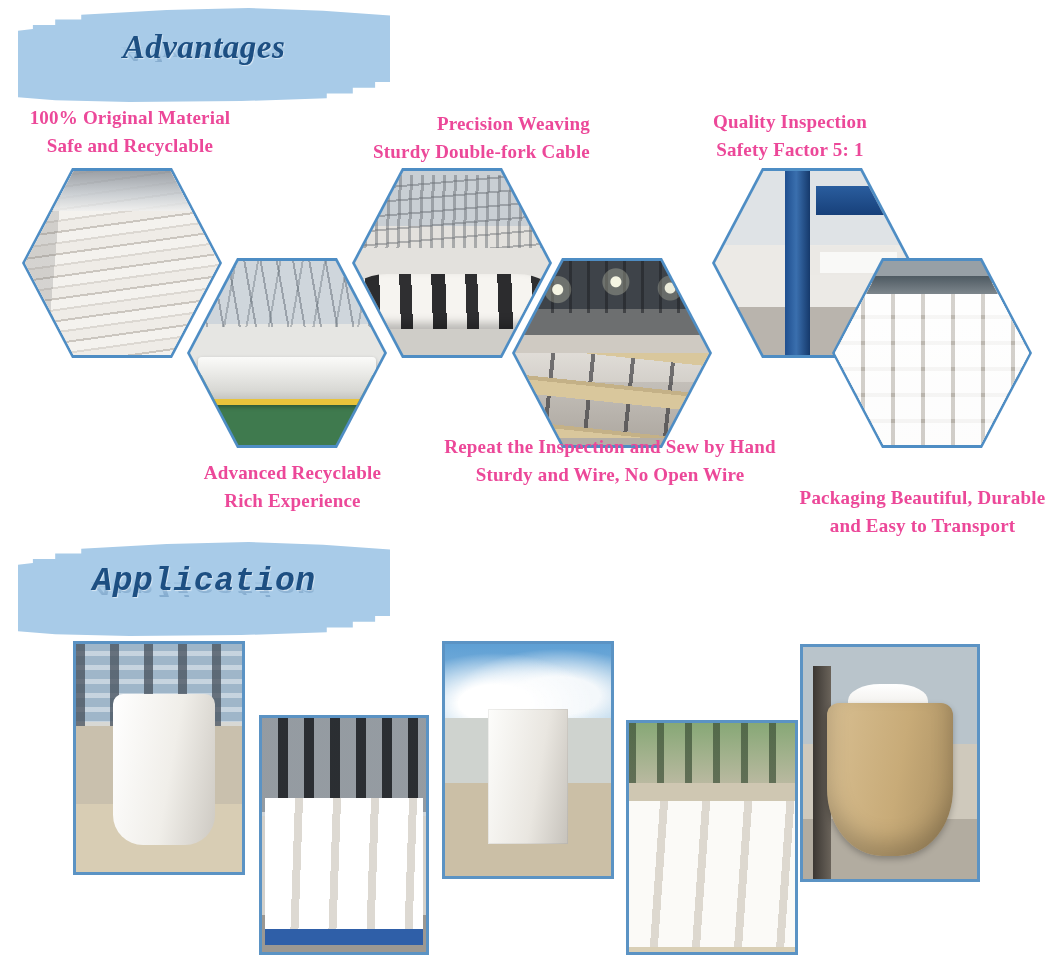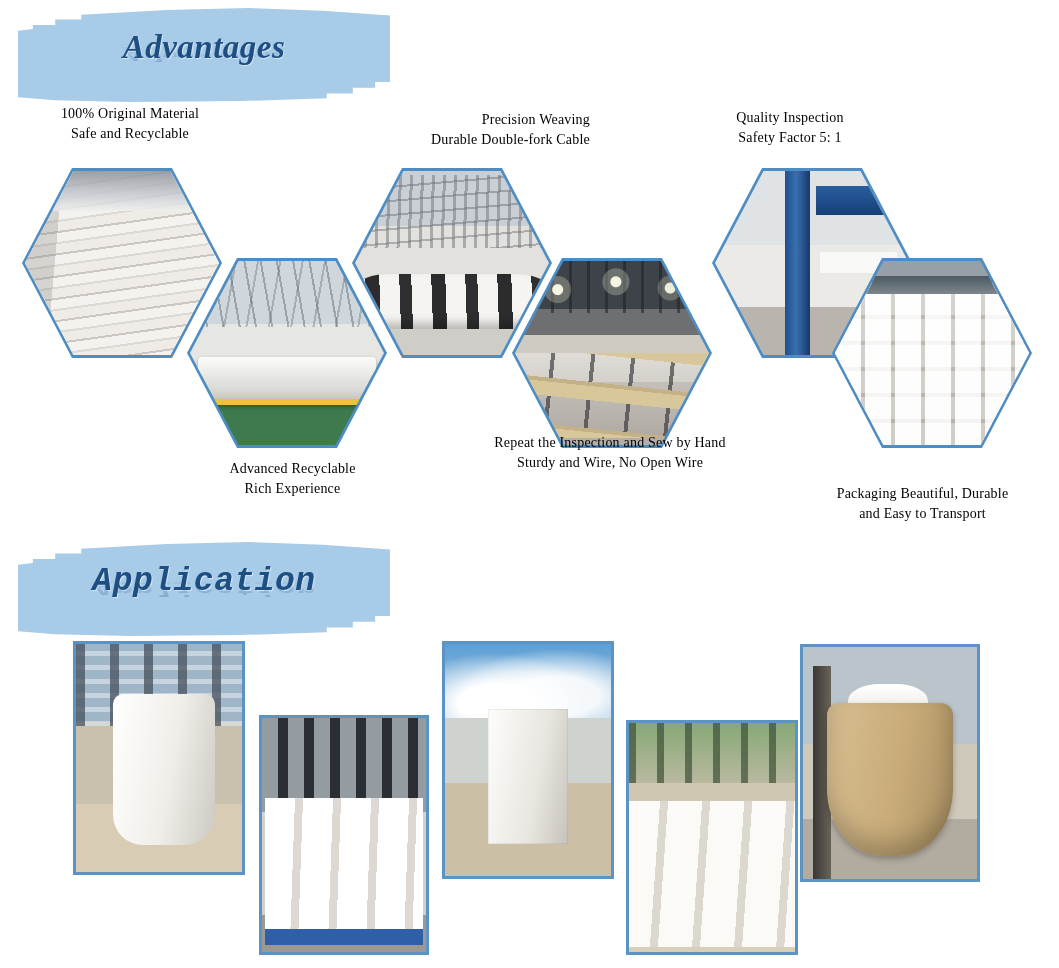--- a/index.html
+++ b/index.html
@@ -40,21 +40,21 @@
     transform: scaleY(-0.62);
     transform-origin: top center;
     opacity: 0.30;
     -webkit-mask-image: linear-gradient(to top, rgba(0,0,0,0) 10%, rgba(0,0,0,0.9) 95%);
             mask-image: linear-gradient(to top, rgba(0,0,0,0) 10%, rgba(0,0,0,0.9) 95%);
   }
 
   
   .heading {
     position: absolute;
-    font-size: 14px; font-weight: normal; color: #000000;
+    font-size: 19px; font-weight: bold; color: #ec4899;
     text-align: center; line-height: 1.45;
     letter-spacing: 0.2px;
   }
 
   
   .hex { position: absolute; }
   .hex .hx-border {
     position: absolute; inset: 0;
     background: #4e8dc4;
     clip-path: polygon(25% 0%, 75% 0%, 100% 50%, 75% 100%, 25% 100%, 0% 50%);
@@ -282,21 +282,21 @@
   <div class="b-title">Advantages</div>
   <div class="b-reflect">Advantages</div>
 </div>
 
 <div class="heading" style="left:10px; top:104px; width:240px;">
   <div>100% Original Material</div>
   <div>Safe and Recyclable</div>
 </div>
 <div class="heading" style="left:330px; top:110px; width:260px;text-align:right;">
   <div>Precision Weaving</div>
-  <div>Durable Double-fork Cable</div>
+  <div>Sturdy Double-fork Cable</div>
 </div>
 <div class="heading" style="left:655px; top:108px; width:270px;">
   <div>Quality Inspection</div>
   <div>Safety Factor 5: 1</div>
 </div>
 
 <div class="hex" style="left:22px; top:168px; width:200px; height:190px;">
   <div class="hx-border"></div>
   <div class="hx-inner">
     <div class="photo sc-resin"></div>

